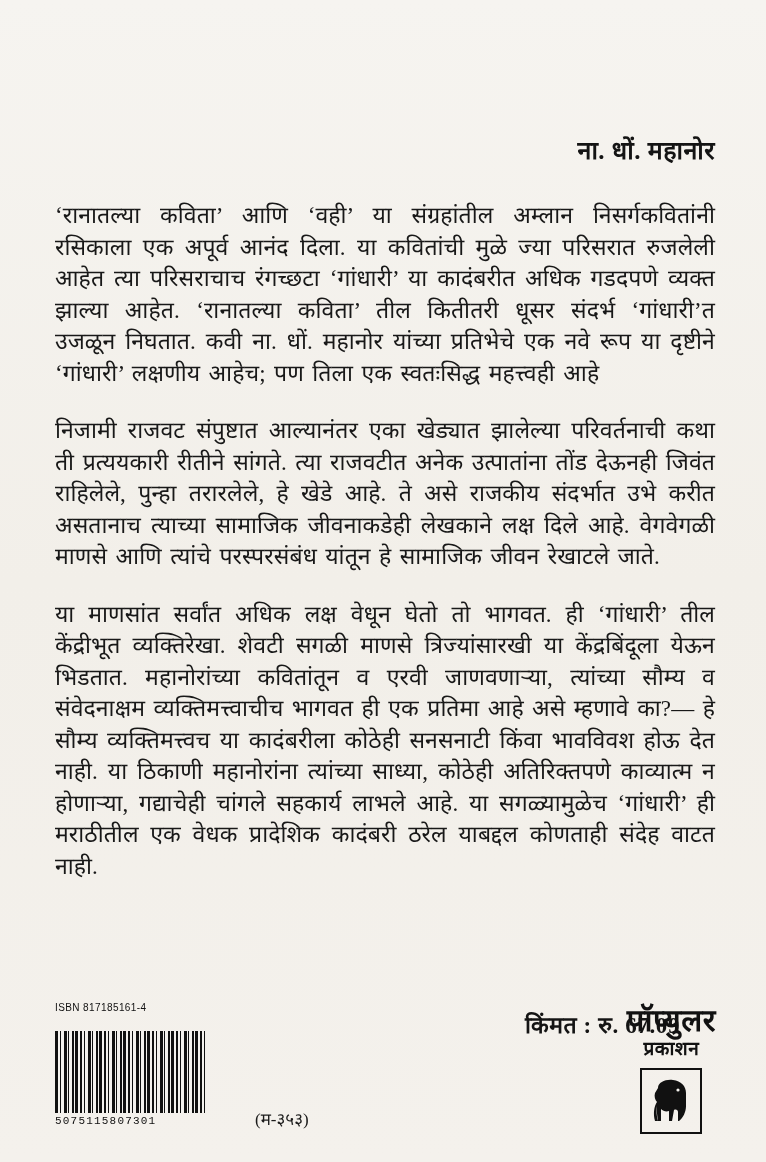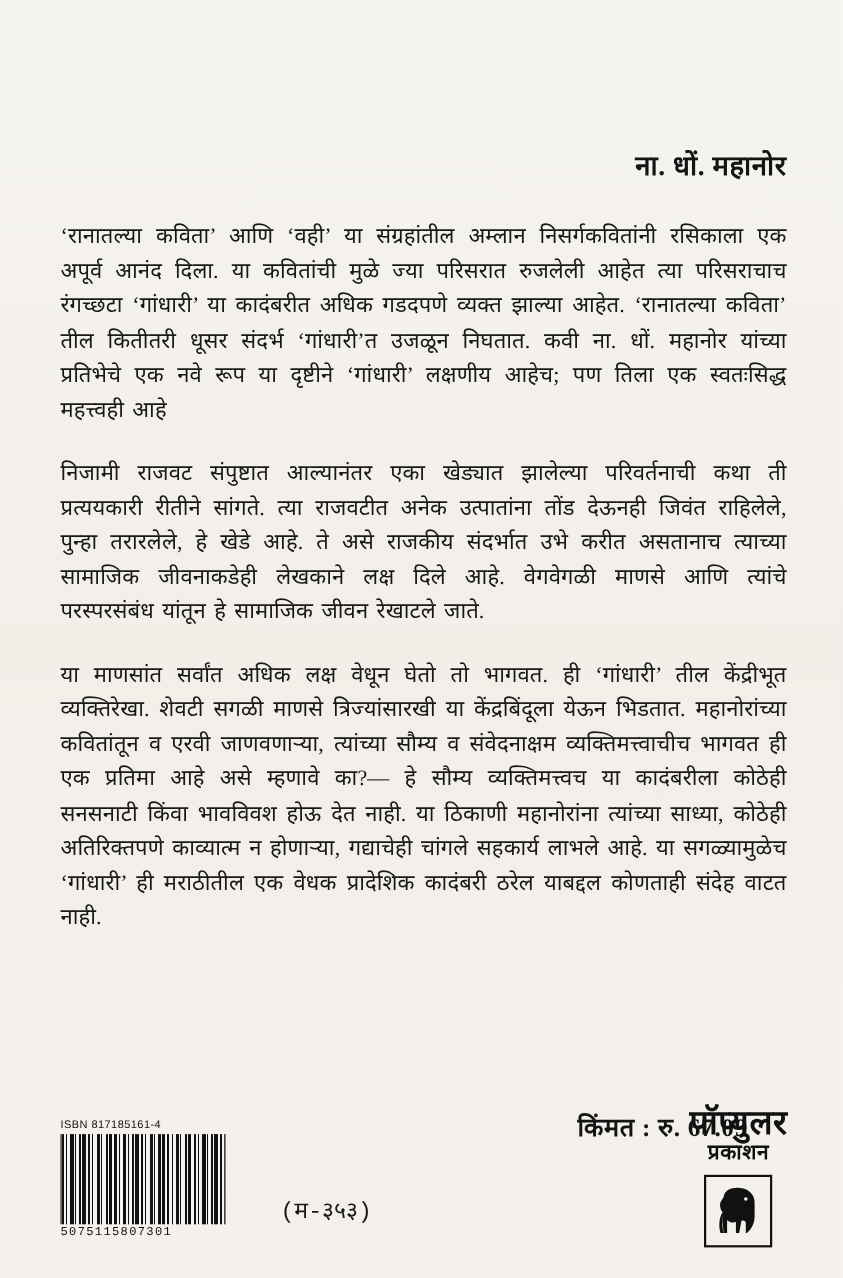--- a/index.html
+++ b/index.html
@@ -37,21 +37,21 @@
     font-weight: bold;
     letter-spacing: 0.5px;
     color: #141414;
     font-family: "Liberation Serif", "DejaVu Serif", serif;
     text-align: right;
   }
   .blurb {
     margin-top: 34px;
   }
   .para {
-    font-size: 20px;
+    font-size: 23px;
     line-height: 31.5px;
     text-align: justify;
     color: #181818;
     margin: 0 0 26px 0;
     letter-spacing: 0.1px;
     word-spacing: 2.5px;
   }
   .para:last-child { margin-bottom: 18px; }
 
   
@@ -66,21 +66,21 @@
     position: absolute;
     left: 55px;
     bottom: 35px;
     width: 148px;
   }
   .isbn-text {
     font-family: "Liberation Sans", sans-serif;
     font-size: 10px;
     letter-spacing: 0.4px;
     color: #111;
-    margin-bottom: 3px;
+    margin-bottom: 18px;
   }
   .barcode {
     width: 148px;
     height: 82px;
     background-color: #f4f2ee;
     background-image: repeating-linear-gradient(
       90deg,
       #111 0px, #111 2px,
       #f4f2ee 2px, #f4f2ee 4px,
       #111 4px, #111 5px,
@@ -100,24 +100,23 @@
   .barcode-number {
     font-family: "Liberation Mono", monospace;
     font-size: 11px;
     letter-spacing: 1.2px;
     color: #111;
     margin-top: 2px;
   }
   .code-mid {
     position: absolute;
     left: 255px;
-    bottom: 48px;
-    font-size: 21px;
+    bottom: 32px;
+    font-size: 17px;
     color: #1a1a1a;
-    font-family: Liberation Mono, monospace;
   }
   .price {
     position: absolute;
     right: 86px;
     bottom: 122px;
     font-size: 23px;
     font-weight: bold;
     color: #141414;
     letter-spacing: 0.6px;
   }

